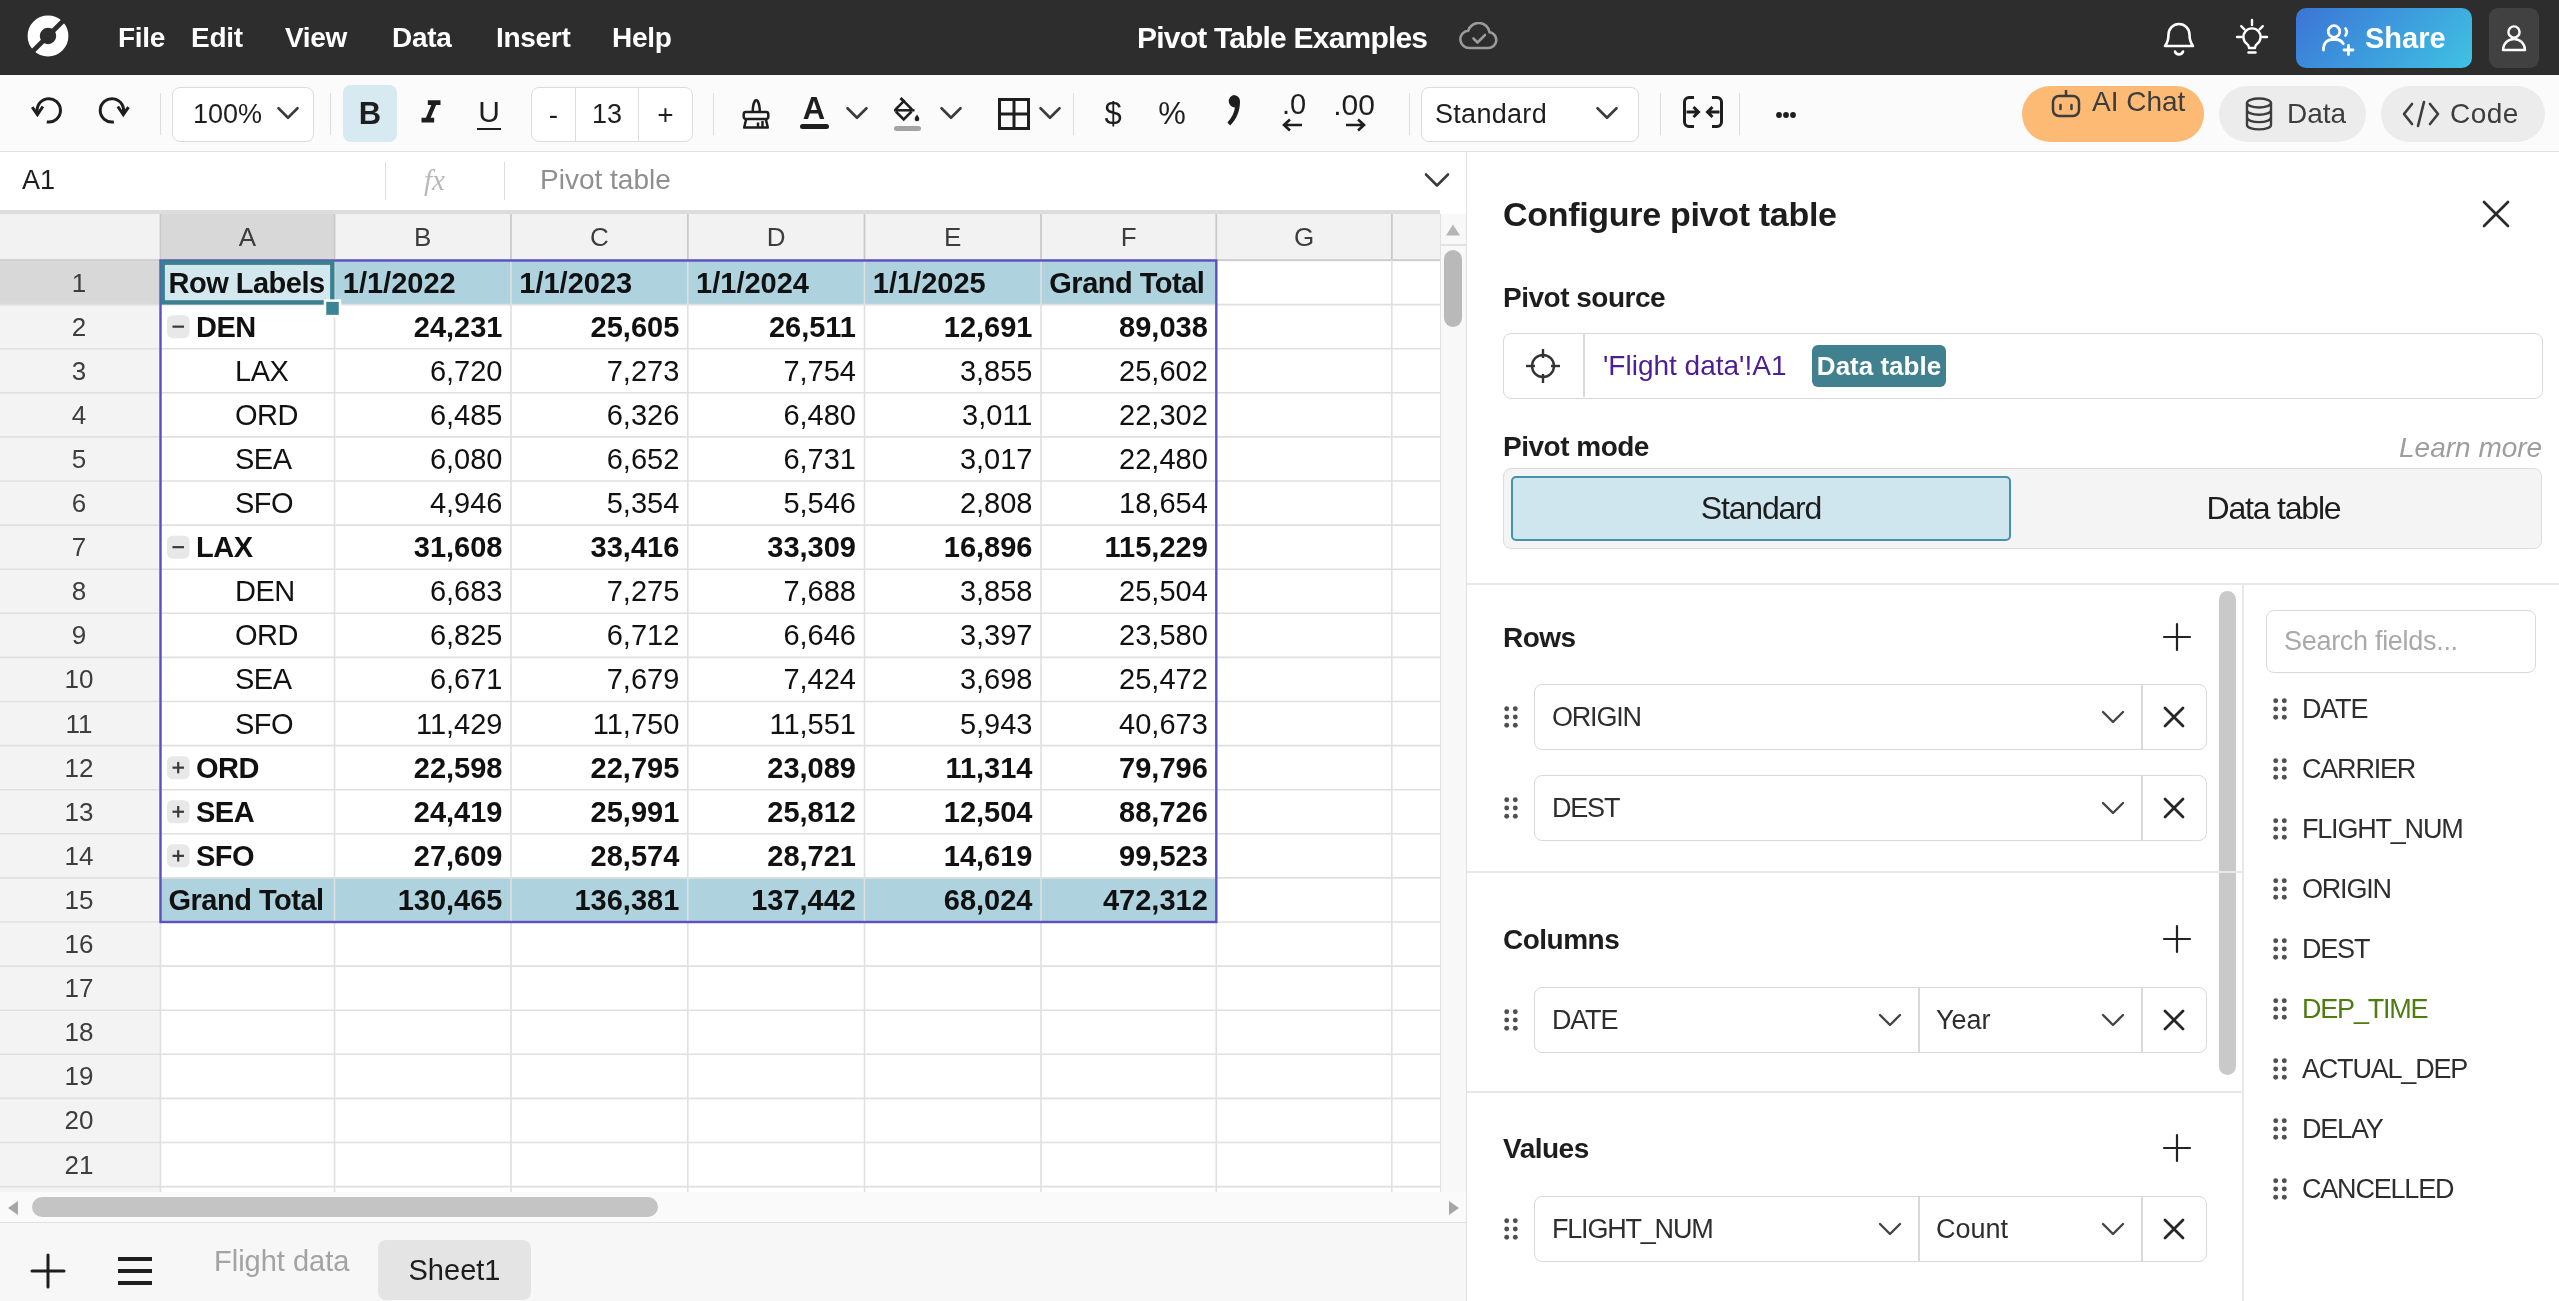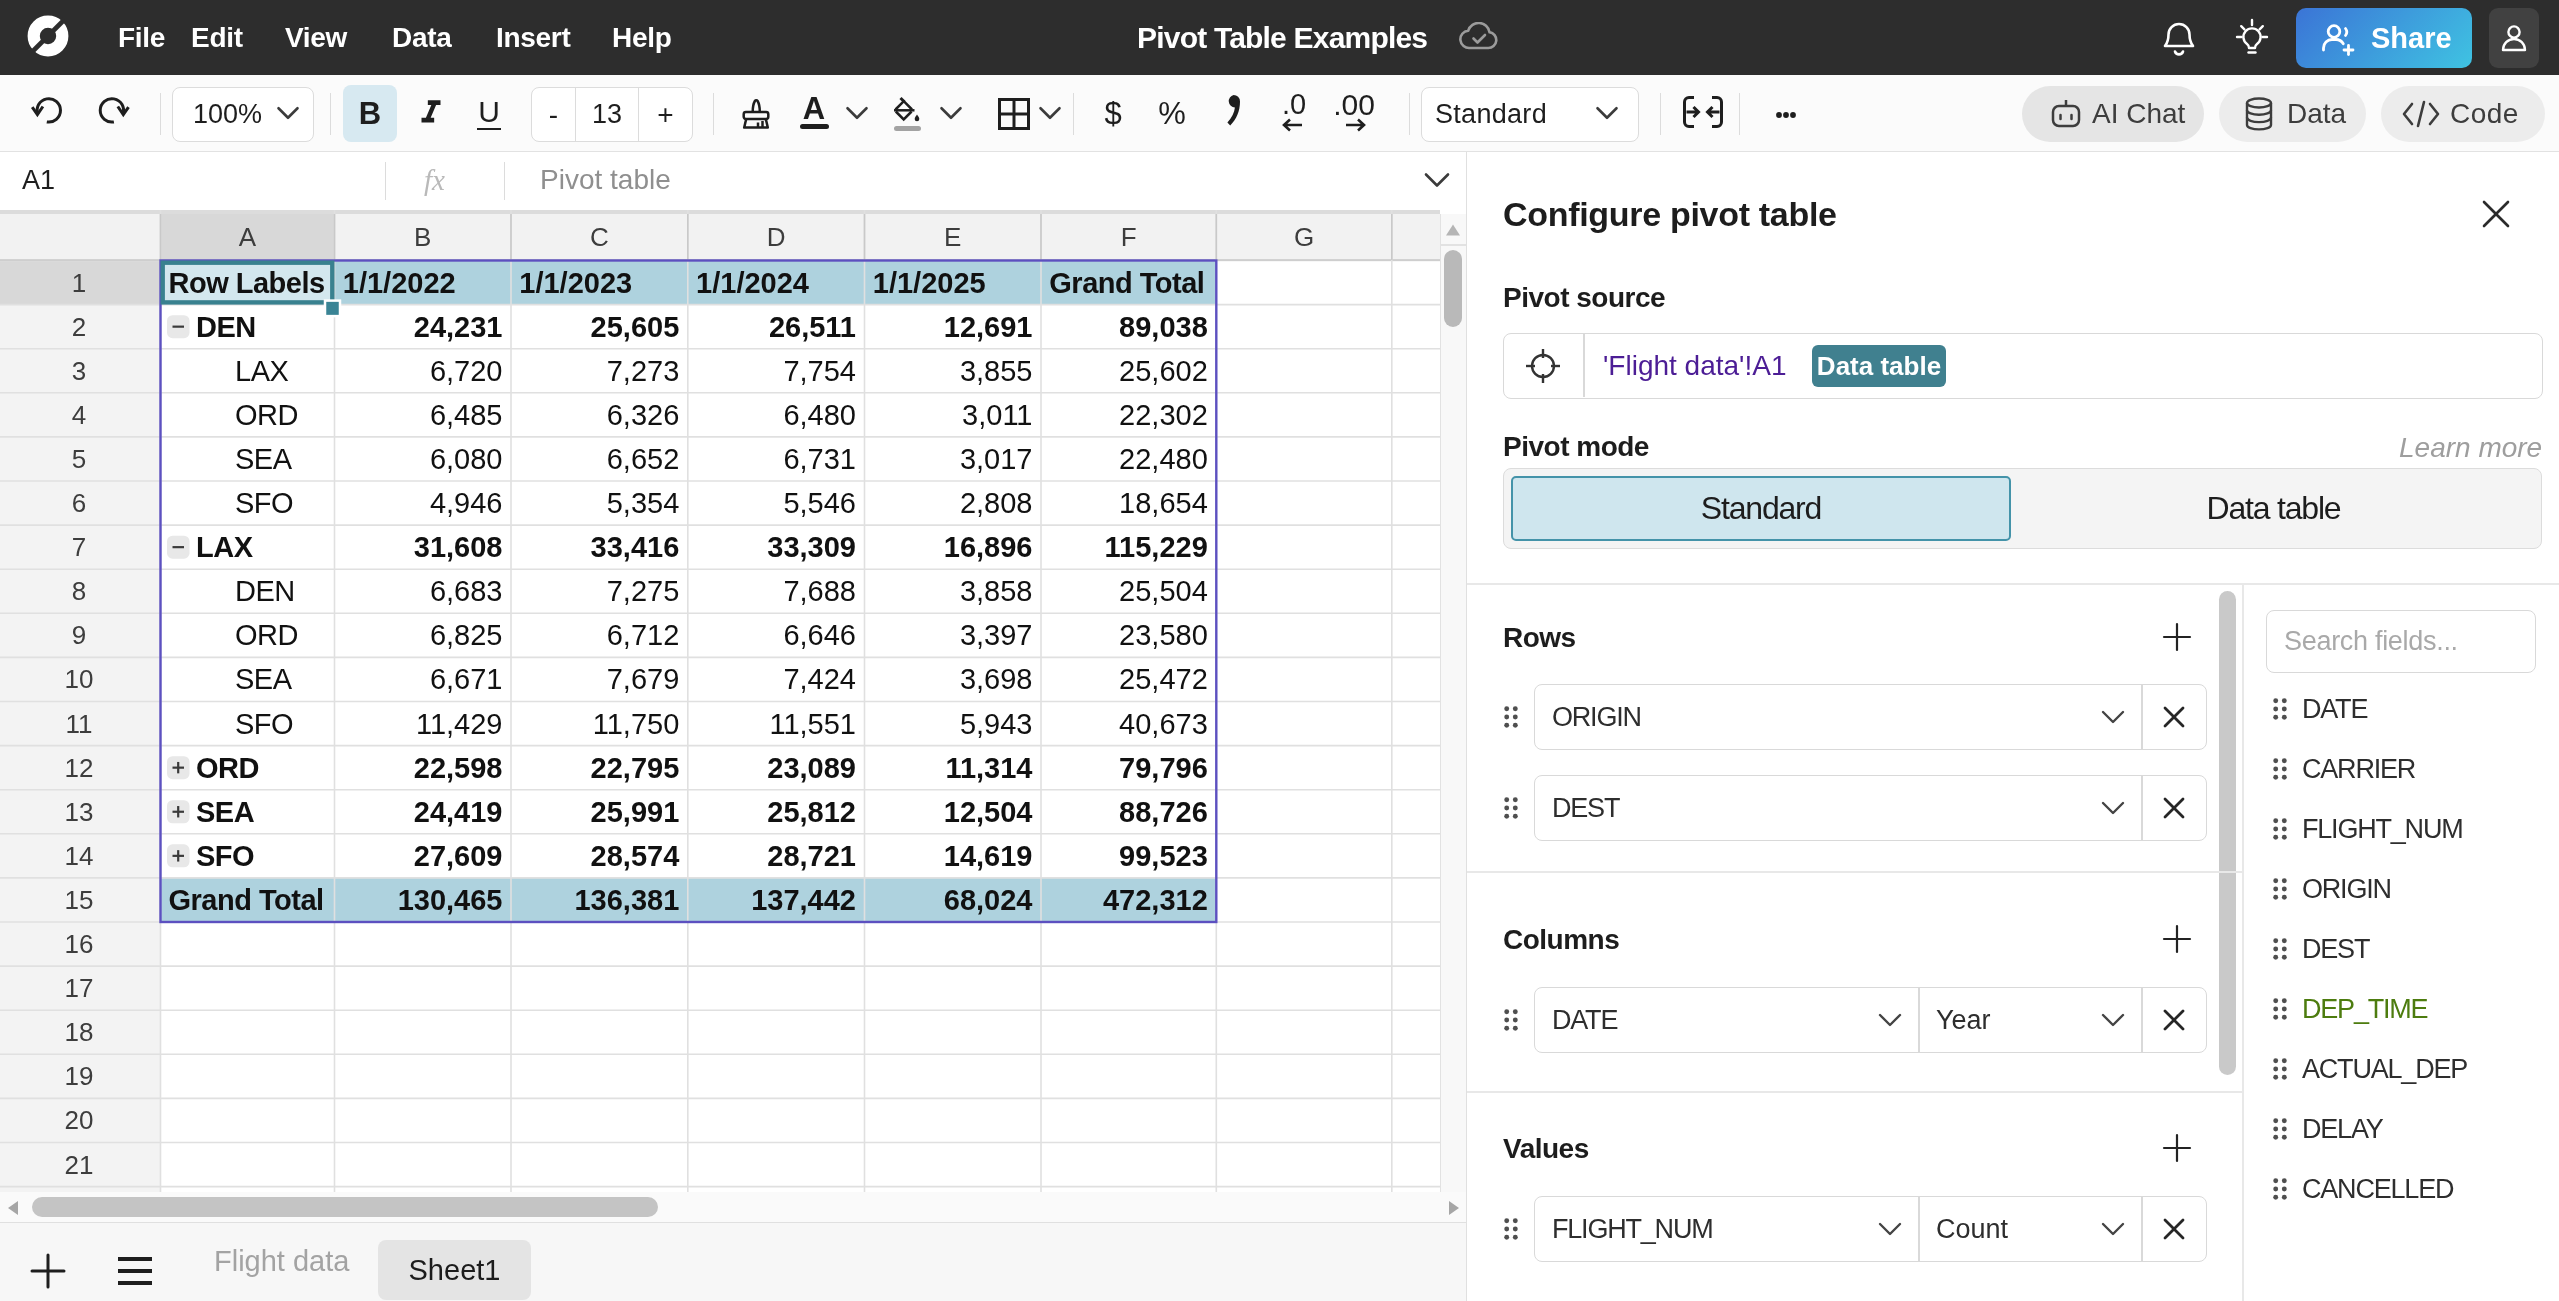--- a/index.html
+++ b/index.html
@@ -37,21 +37,21 @@
     <line x1="26.6" y1="11.4" x2="29.8" y2="8.2" stroke="#fff" stroke-width="2.4" stroke-linecap="round"></line>
   </svg>
   <div class="abs" style="left:2296px;top:8px;width:176px;height:60px;border-radius:10px;background:linear-gradient(135deg,#3b74d6 0%,#3fc3e2 100%);display:flex;align-items:center;color:#fff">
     <svg style="margin-left:23px" width="38" height="38" viewBox="0 0 38 38" fill="none">
       <circle cx="15" cy="12.5" r="5.8" stroke="#fff" stroke-width="2.8"></circle>
       <path d="M4.5 31 v-2 a8.5 8.5 0 0 1 8.5-8.5 h4 a8.5 8.5 0 0 1 7.3 4.2" stroke="#fff" stroke-width="2.8" stroke-linecap="round"></path>
       <path d="M26.5 9.5 a5.8 5.8 0 0 1 0 7" stroke="#fff" stroke-width="2.8" stroke-linecap="round"></path>
       <line x1="29.5" y1="26.5" x2="29.5" y2="35.5" stroke="#fff" stroke-width="2.8" stroke-linecap="round"></line>
       <line x1="25" y1="31" x2="34" y2="31" stroke="#fff" stroke-width="2.8" stroke-linecap="round"></line>
     </svg>
-    <div style="margin-left:14px;font-size:29px;font-weight:bold">Share</div>
+    <div style="margin-left:8px;font-size:29px;font-weight:bold">Share</div>
   </div>
   <div class="abs" style="left:2489px;top:8px;width:50px;height:60px;border-radius:9px;background:#414141">
     <svg class="abs" style="left:10px;top:15px" width="30" height="30" viewBox="0 0 30 30" fill="none">
       <circle cx="15" cy="9" r="5.6" stroke="#fff" stroke-width="2.4"></circle>
       <path d="M4 27 a11 11 0 0 1 22 0 z" stroke="#fff" stroke-width="2.4" stroke-linejoin="round"></path>
     </svg>
   </div>
 </div>
 
 <div class="abs" style="left:0;top:75px;width:2559px;height:77px;background:#fbfbfb;border-bottom:1.5px solid #e2e2e2"></div>
@@ -141,21 +141,21 @@
   <path d="M4.5 16 h11.5 M11.5 11 L16.5 16 l-5 5" stroke="#1e1e1e" stroke-width="3"></path>
   <path d="M37.5 16 H26 M30.5 11 L25.5 16 l5 5" stroke="#1e1e1e" stroke-width="3"></path>
 </svg>
 <div class="abs" style="left:1739px;top:93px;width:1px;height:42px;background:#dcdcdc"></div>
 <svg class="abs" style="left:1775px;top:108px" width="22" height="14" viewBox="0 0 22 14">
       <circle cx="4" cy="7" r="2.9" fill="#1e1e1e"></circle>
       <circle cx="11" cy="7" r="2.9" fill="#1e1e1e"></circle>
       <circle cx="18" cy="7" r="2.9" fill="#1e1e1e"></circle>
     </svg>
 
-<div class="abs" style="left:2022px;top:86px;width:182px;height:56px;border-radius:28px;background:#e5e5e5;display:flex;align-items:center;color:#3d3d3d">
+<div class="abs" style="left:2022px;top:86px;width:182px;height:56px;border-radius:28px;background:#fdba74;display:flex;color:#3d3d3d">
   <svg style="margin-left:26px" width="36" height="36" viewBox="0 0 36 36" fill="none">
     <rect x="5" y="10" width="26" height="20" rx="6" stroke="#3d3d3d" stroke-width="2.5"></rect>
     <line x1="18" y1="10" x2="18" y2="4" stroke="#3d3d3d" stroke-width="2.5"></line>
     <line x1="12.5" y1="19" x2="12.5" y2="23" stroke="#3d3d3d" stroke-width="2.5" stroke-linecap="round"></line>
     <line x1="23.5" y1="19" x2="23.5" y2="23" stroke="#3d3d3d" stroke-width="2.5" stroke-linecap="round"></line>
   </svg>
   <div style="margin-left:8px;font-size:28px">AI Chat</div>
 </div>
 <div class="abs" style="left:2219px;top:86px;width:147px;height:56px;border-radius:28px;background:#ececec;display:flex;align-items:center;color:#3d3d3d">
   <svg style="margin-left:24px" width="32" height="36" viewBox="0 0 32 36" fill="none">

